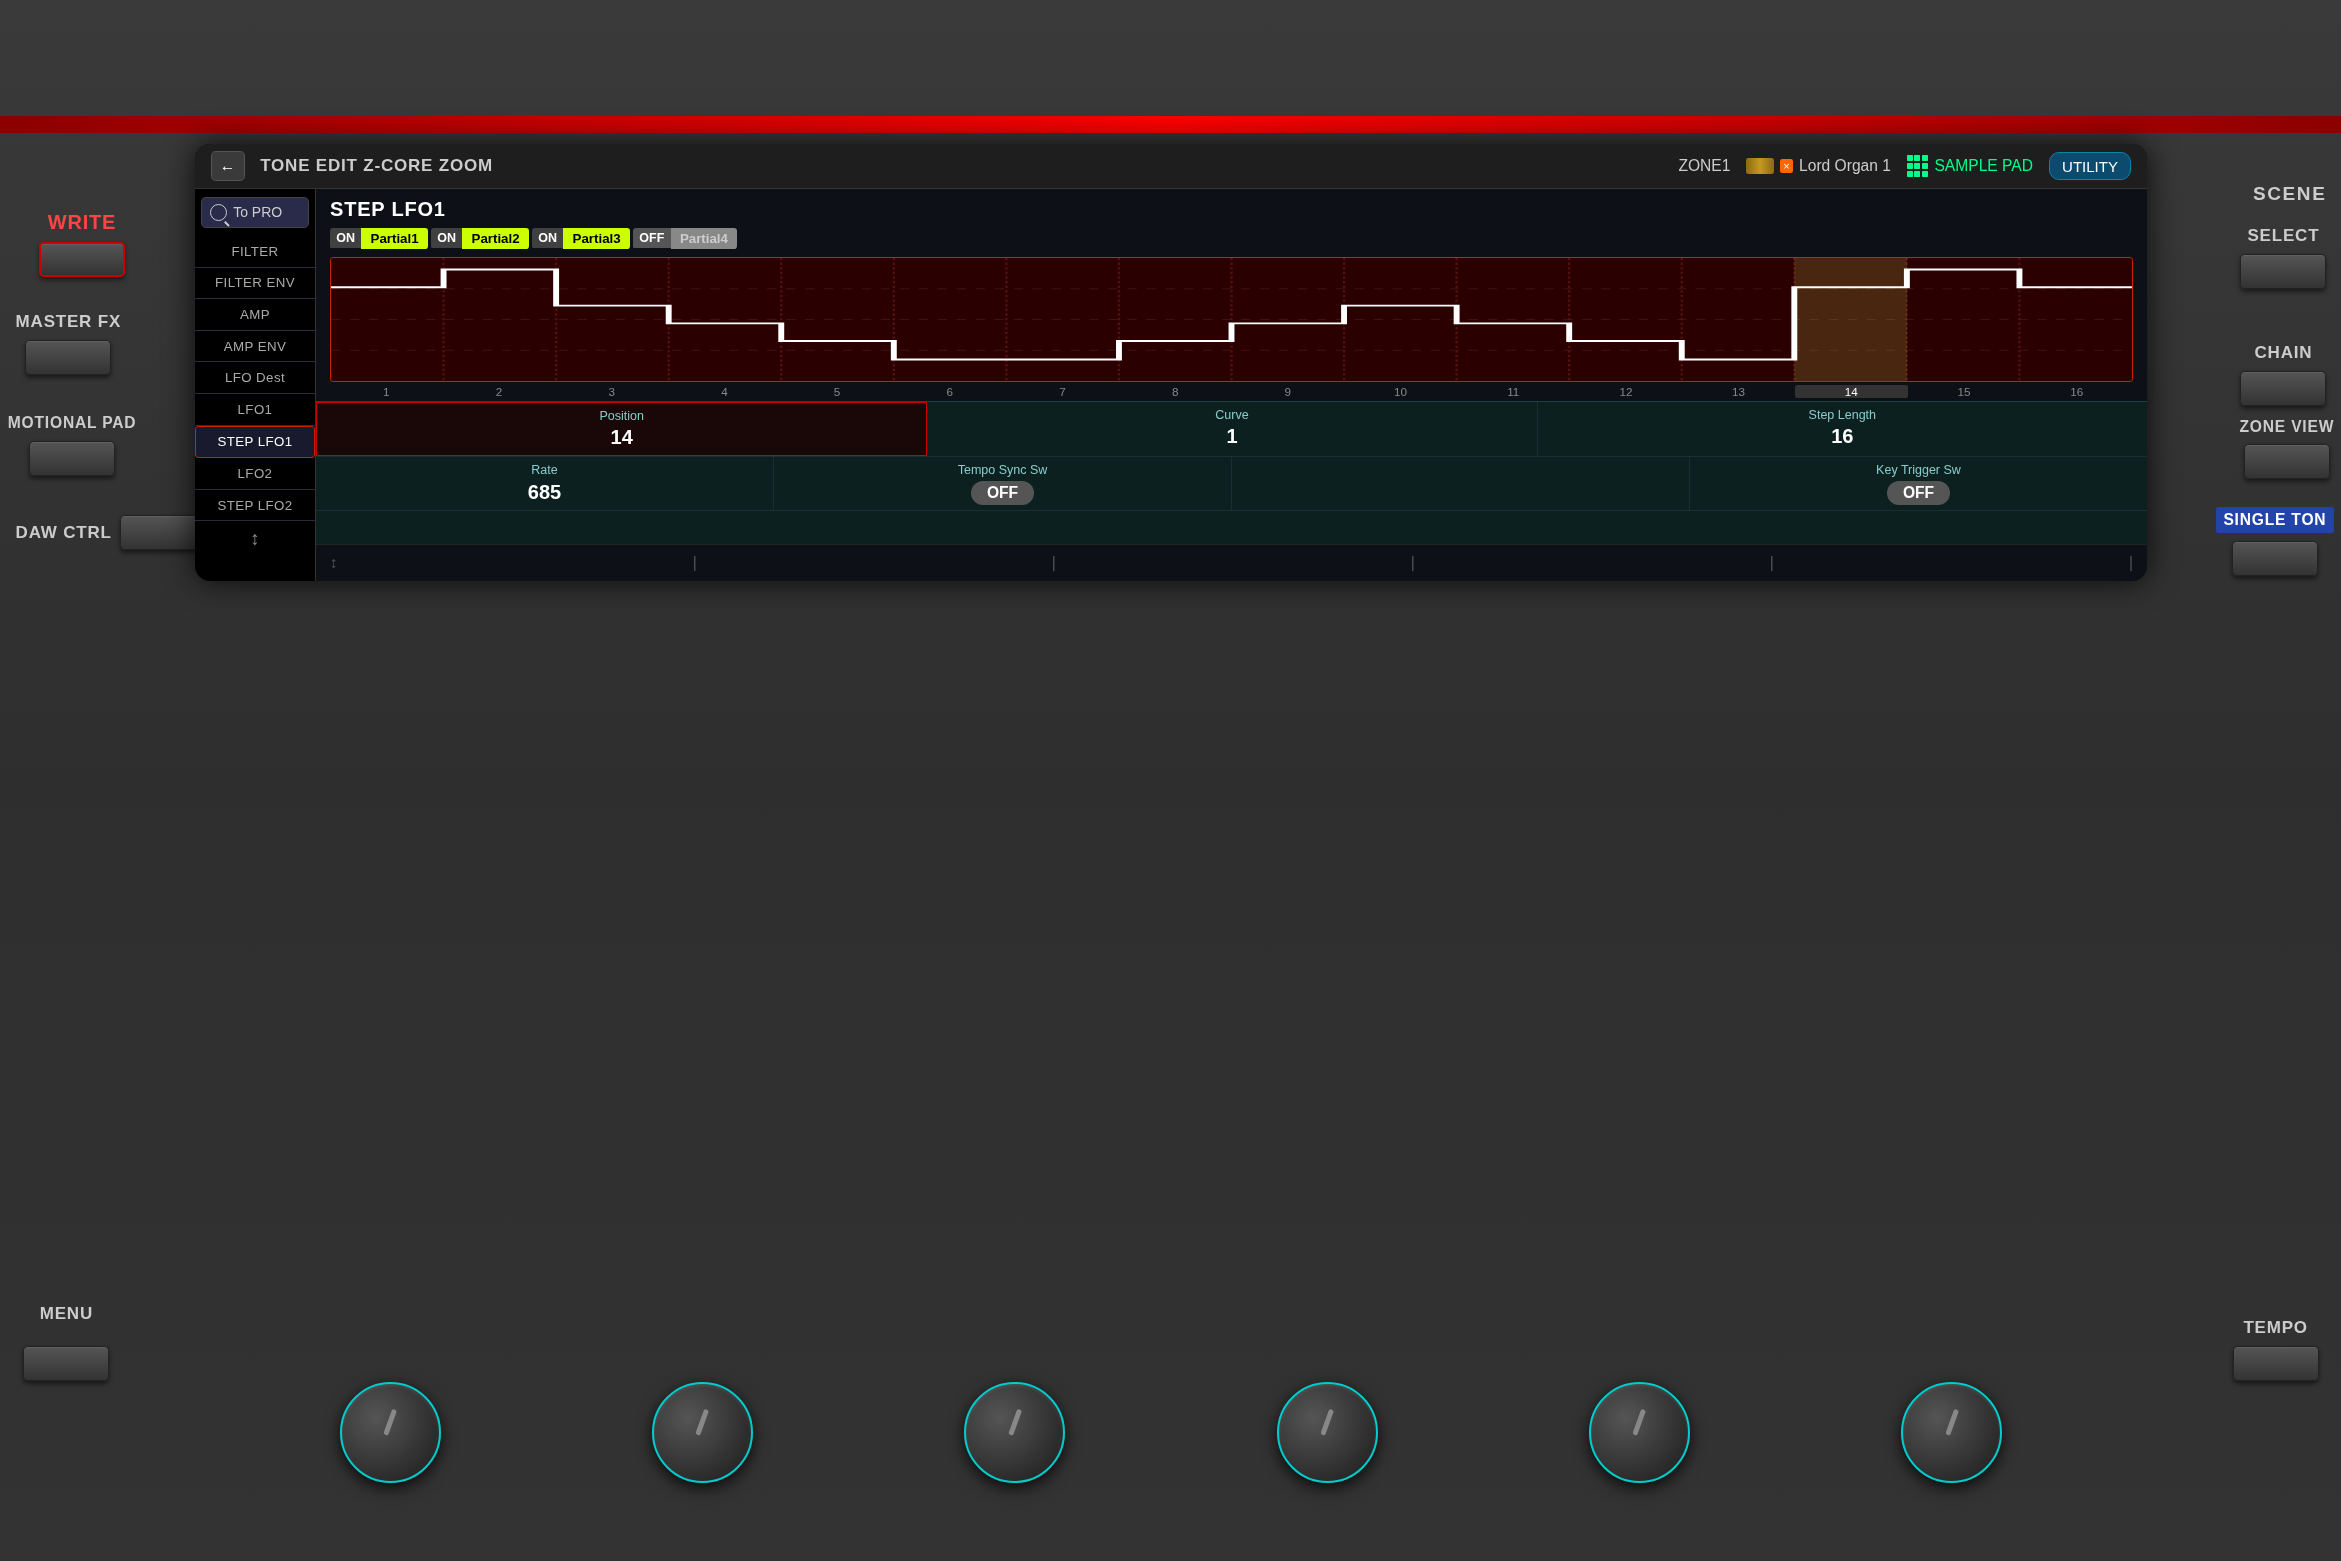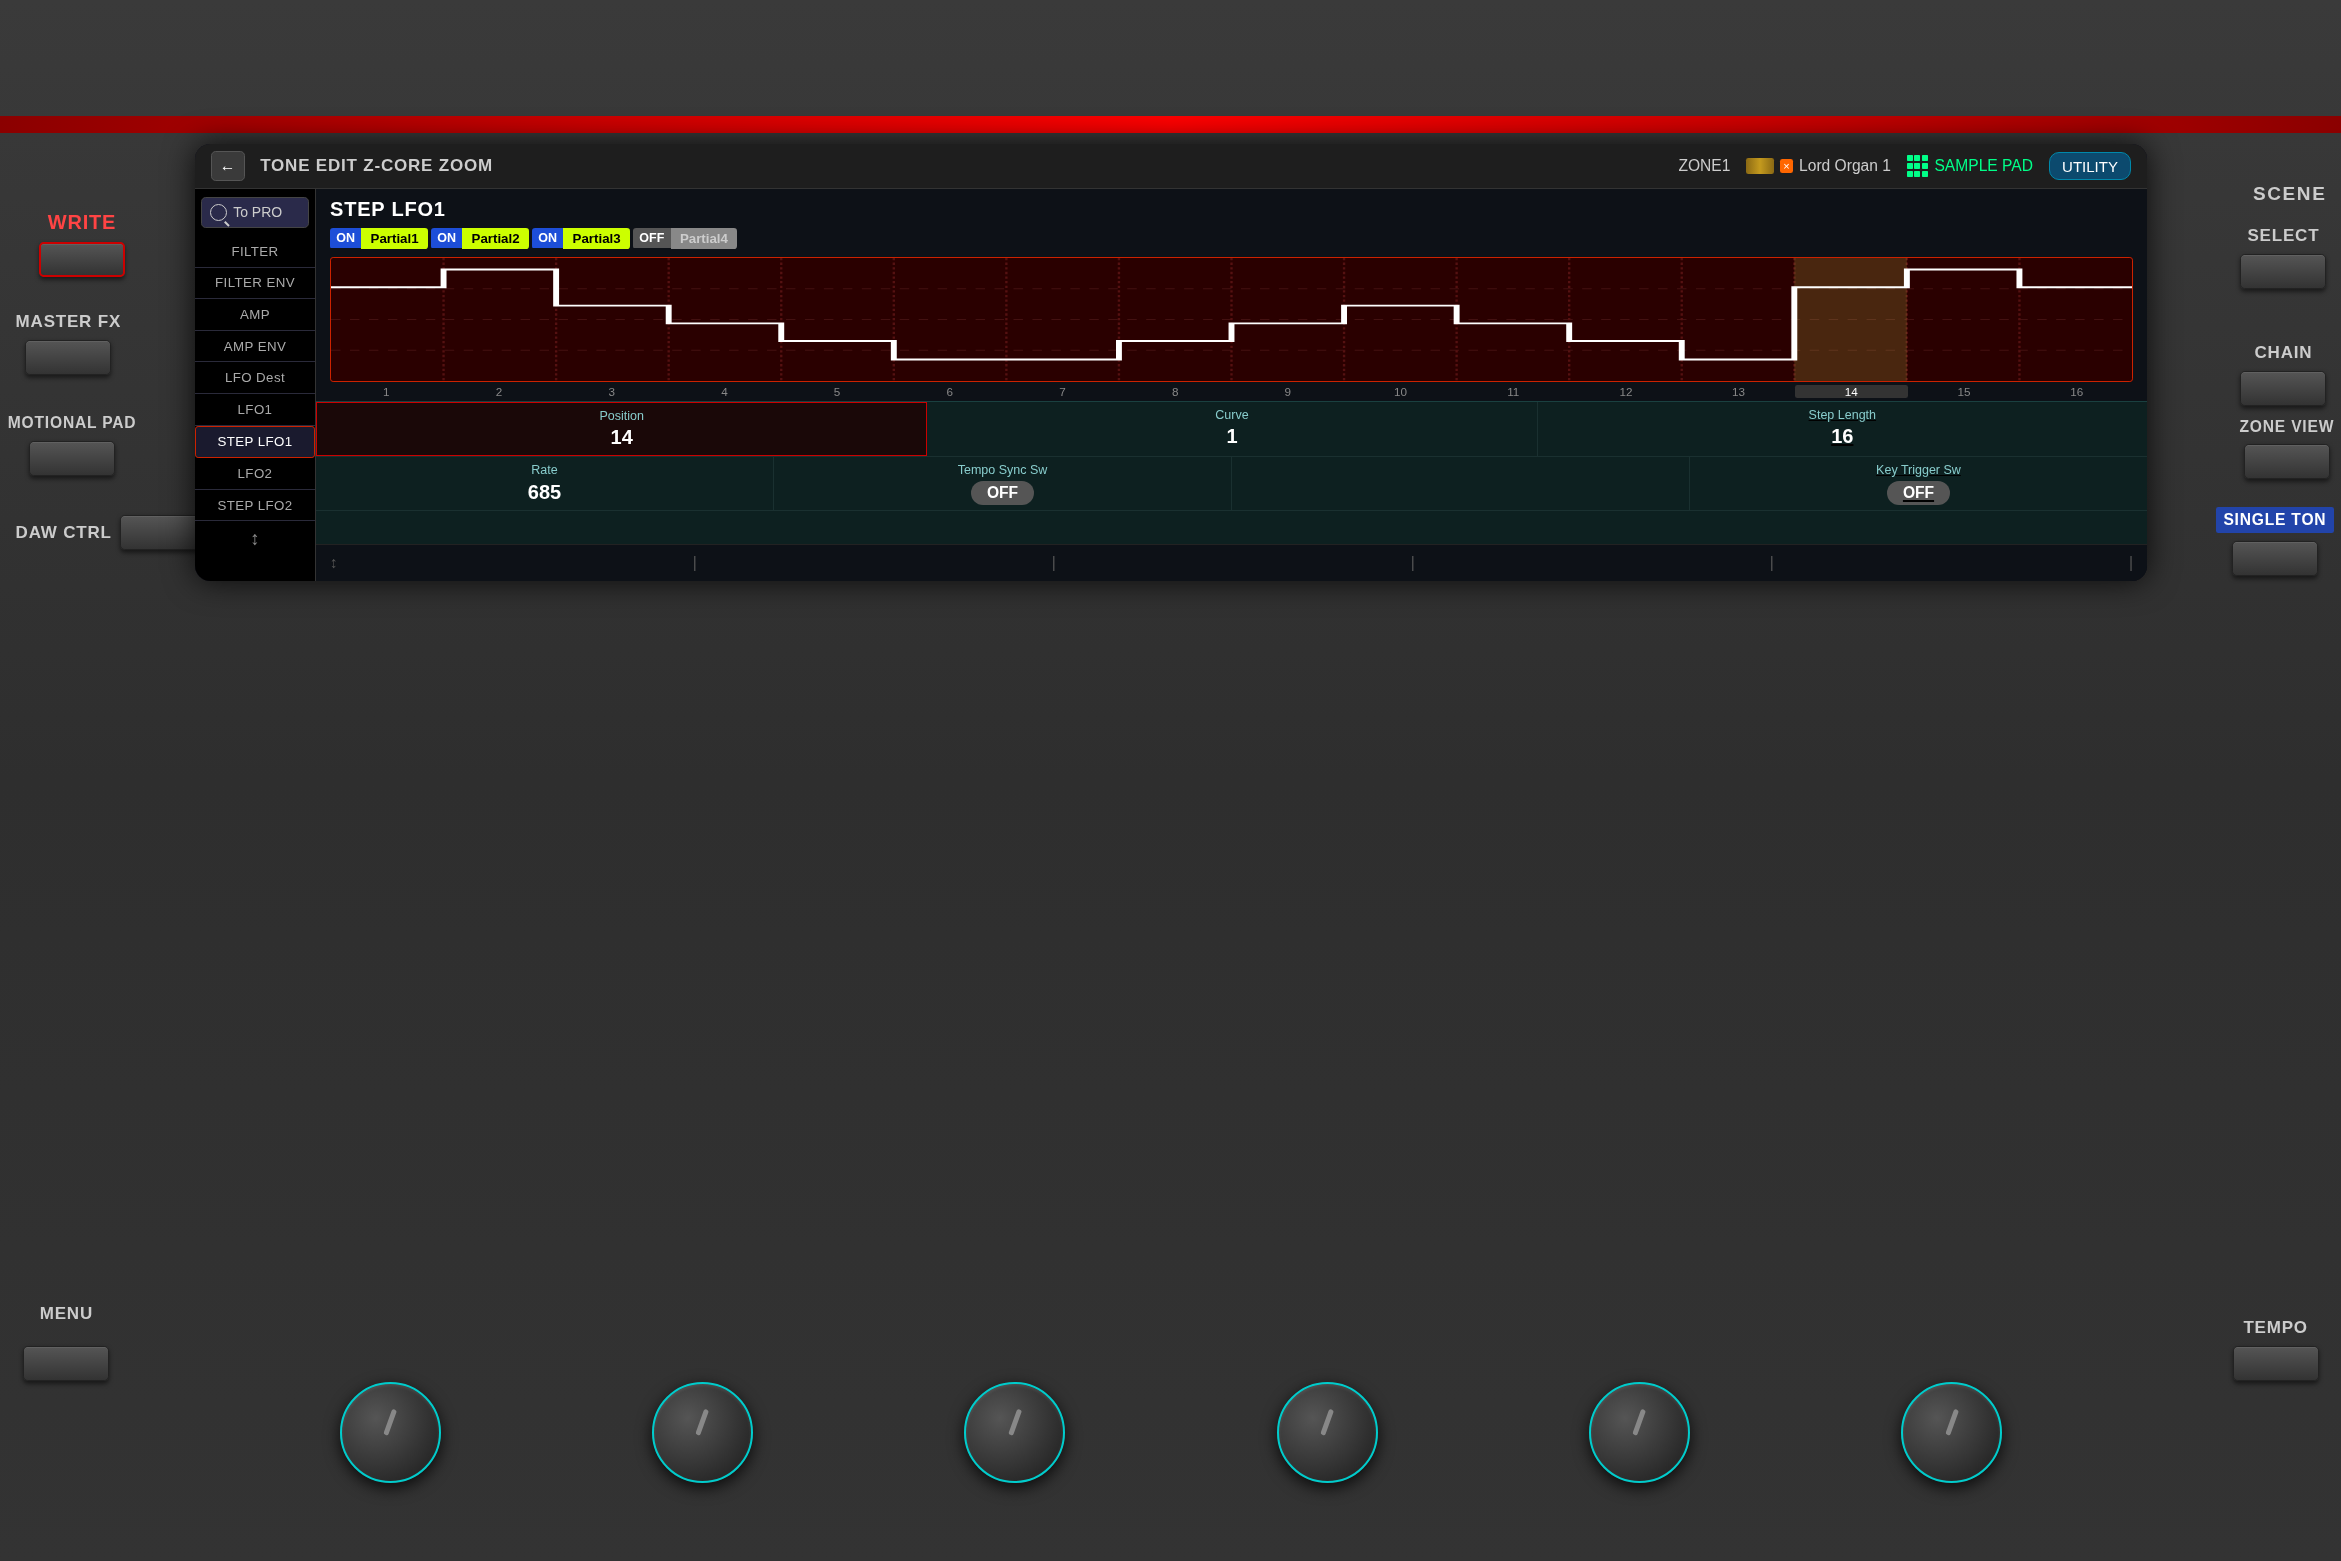--- a/index.html
+++ b/index.html
@@ -277,21 +277,21 @@
     }
 
     .partial-on-badge {
       padding: 3.1px 6.2px;
       font-size: 12.5px;
       font-weight: bold;
       color: #fff;
     }
 
     .partial-on-badge.on {
-      background: #1d4ed8;
+      background: #404040;
     }
 
     .partial-on-badge.off {
       background: #555;
     }
 
     .partial-name-badge {
       padding: 3.1px 9.4px;
       font-size: 13.3px;
       font-weight: bold;
@@ -348,21 +348,20 @@
     }
 
     .param-cell {
       flex: 1;
       padding: 6.2px 12.5px;
       border-right: 0.8px solid #1a3030;
     }
 
     .param-cell:last-child {
       border-right: none;
-      text-decoration: underline;
     }
 
     .param-label {
       color: #88cccc;
       font-size: 12.5px;
       margin-bottom: 3.1px;
       text-align: center;
     }
 
     .param-value {

